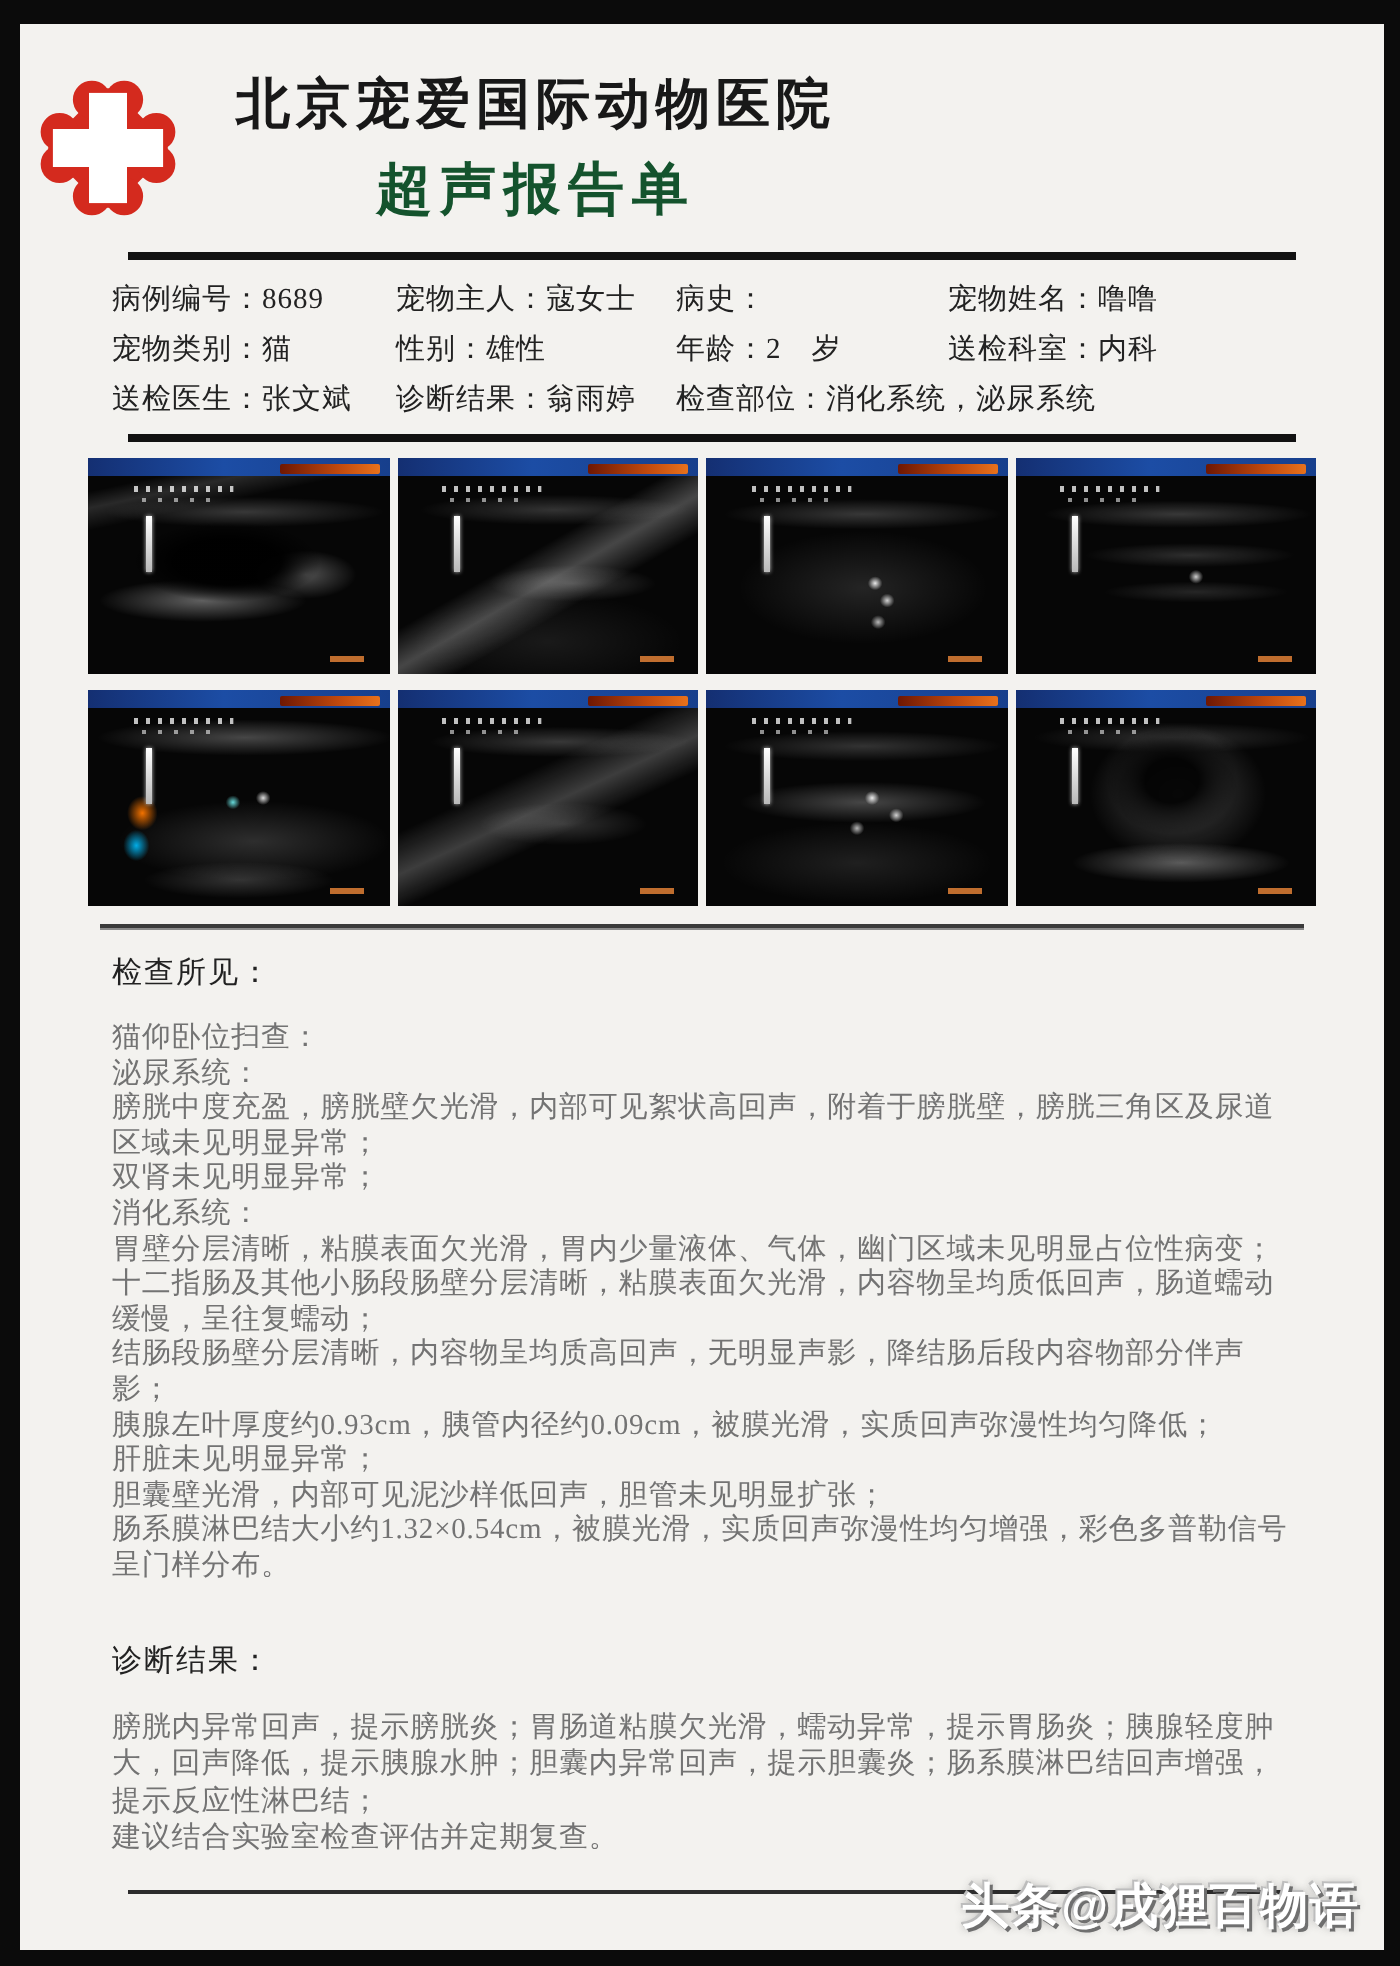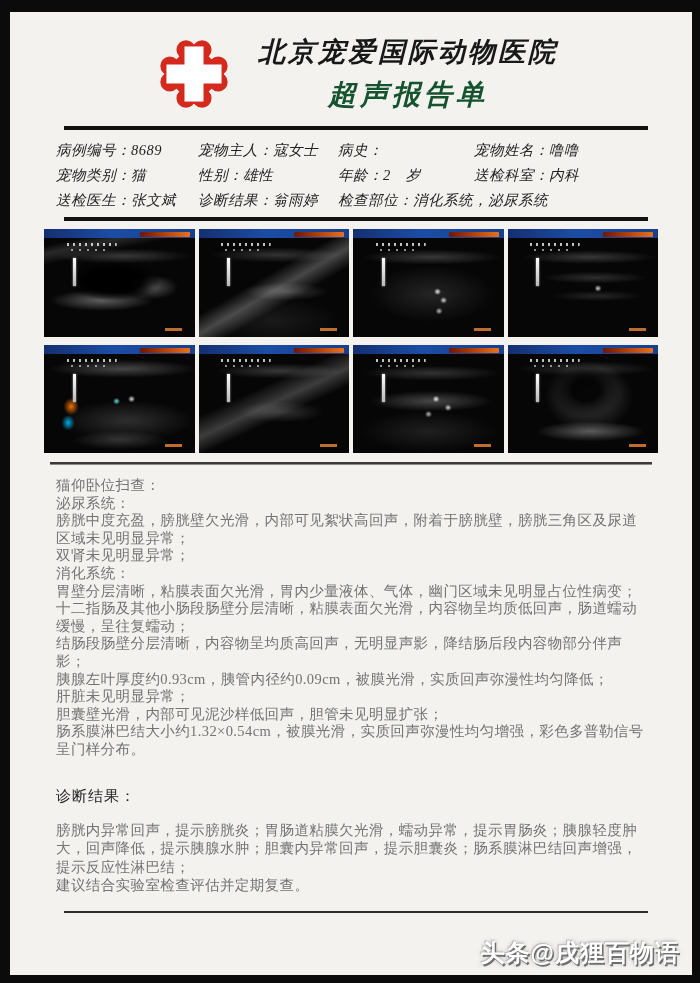--- a/index.html
+++ b/index.html
@@ -18,45 +18,44 @@
   .page {
     position:relative;
     box-sizing:border-box;
     width:100%; height:100%;
     background:#f3f2ef;
     color:#1e1e1e;
     overflow:hidden;
   }
   
   .hdr {
-    display:flex; align-items:center; justify-content:center;
+    display:flex; align-items:center; justify-content:flex-start;
     gap:26px; padding-top:18px; height:88px;
     transform:translateX(6px);
-    font-style:italic;
   }
   .logo { width:76px; height:76px; flex:0 0 auto; }
   .titles { text-align:center; }
   .t1 { font-size:27px; font-weight:bold; letter-spacing:3px; color:#181818; }
   .t2 { font-size:28px; font-weight:bold; letter-spacing:4px; margin-top:6px; color:#14532d; }
   
   .rule { border:0; }
   .rule.thick  { height:4px; background:#121212; margin:8px 44px 0 54px; }
   .rule.thick2 { height:4px; background:#121212; margin:4px 44px 0 54px; }
   .rule.double { height:2px; background:#3a3a3a; border-bottom:1px solid #8a8a8a; margin:9px 40px 0 40px; }
   .rule.thin   { height:2px; background:#2c2c2c; margin:16px 44px 0 54px; }
   
   .info {
     margin:8px 36px 0 46px;
     display:grid;
     grid-template-columns:142px 140px 136px 1fr;
     font-size:14.5px;
     line-height:25px;
     letter-spacing:.5px;
   }
-  .cell { white-space:nowrap; overflow:visible;font-style:italic; }
+  .cell { white-space:nowrap; overflow:visible; }
   .lbl { color:#222; }
   .val { color:#222; }
   
   .us-grid {
     margin:8px 34px 0 34px;
     display:grid;
     grid-template-columns:repeat(4,1fr);
     gap:8px 4px;
     grid-auto-rows:108px;
   }
@@ -255,20 +254,21 @@
           <span class="us-cmap"></span>
           <span class="us-annot"></span>
           <span class="us-scale"></span>
           <span class="us-cap"></span>
         </div>
     </div>
 
     <div class="rule double"></div>
 
     <div class="sec findings">
+      <div class="sec-title">检查所见：</div>
       <div class="line">猫仰卧位扫查：</div>
       <div class="line">泌尿系统：</div>
       <div class="line">膀胱中度充盈，膀胱壁欠光滑，内部可见絮状高回声，附着于膀胱壁，膀胱三角区及尿道区域未见明显异常；</div>
       <div class="line">双肾未见明显异常；</div>
       <div class="line">消化系统：</div>
       <div class="line">胃壁分层清晰，粘膜表面欠光滑，胃内少量液体、气体，幽门区域未见明显占位性病变；</div>
       <div class="line">十二指肠及其他小肠段肠壁分层清晰，粘膜表面欠光滑，内容物呈均质低回声，肠道蠕动缓慢，呈往复蠕动；</div>
       <div class="line">结肠段肠壁分层清晰，内容物呈均质高回声，无明显声影，降结肠后段内容物部分伴声影；</div>
       <div class="line">胰腺左叶厚度约0.93cm，胰管内径约0.09cm，被膜光滑，实质回声弥漫性均匀降低；</div>
       <div class="line">肝脏未见明显异常；</div>

